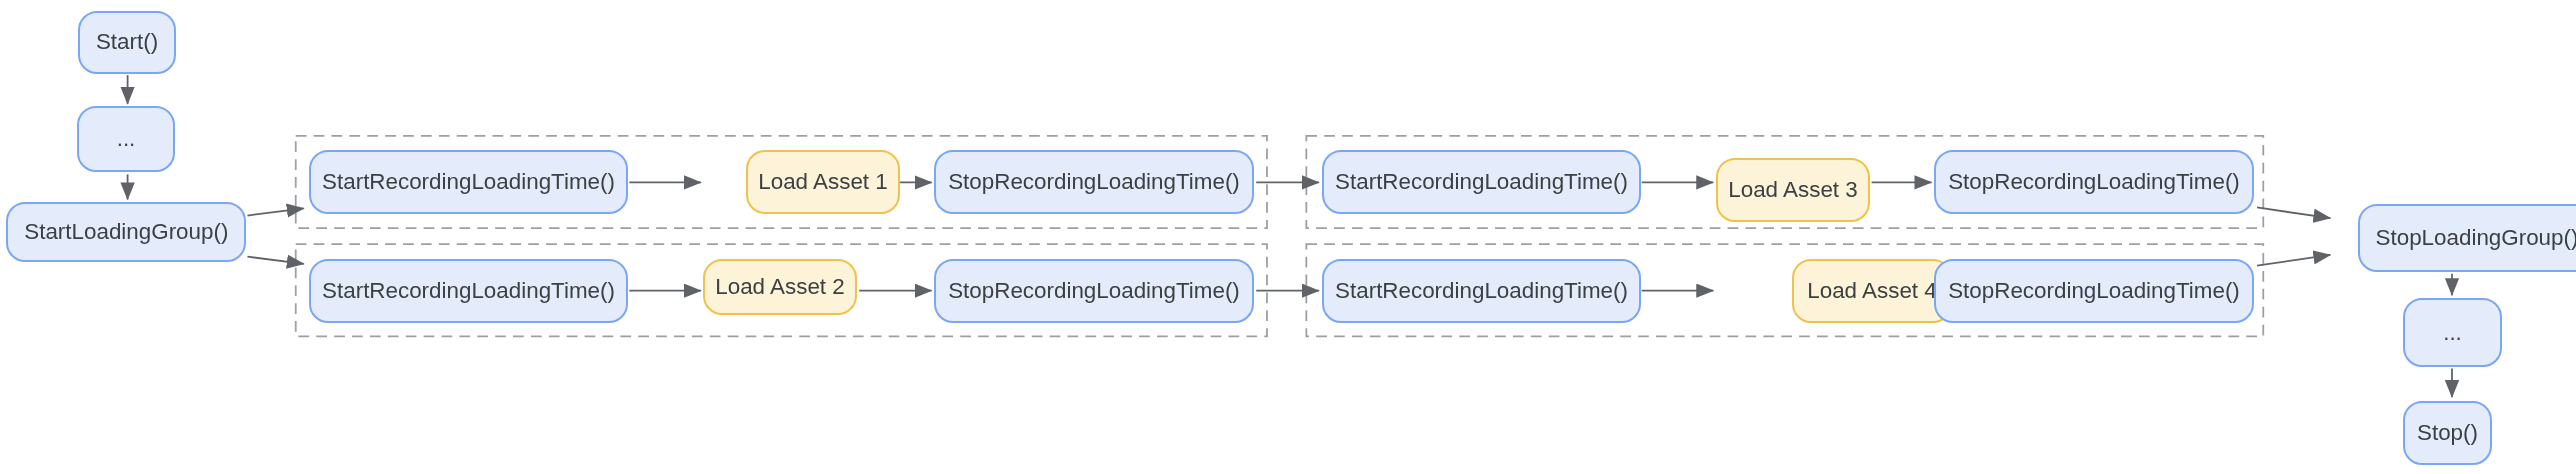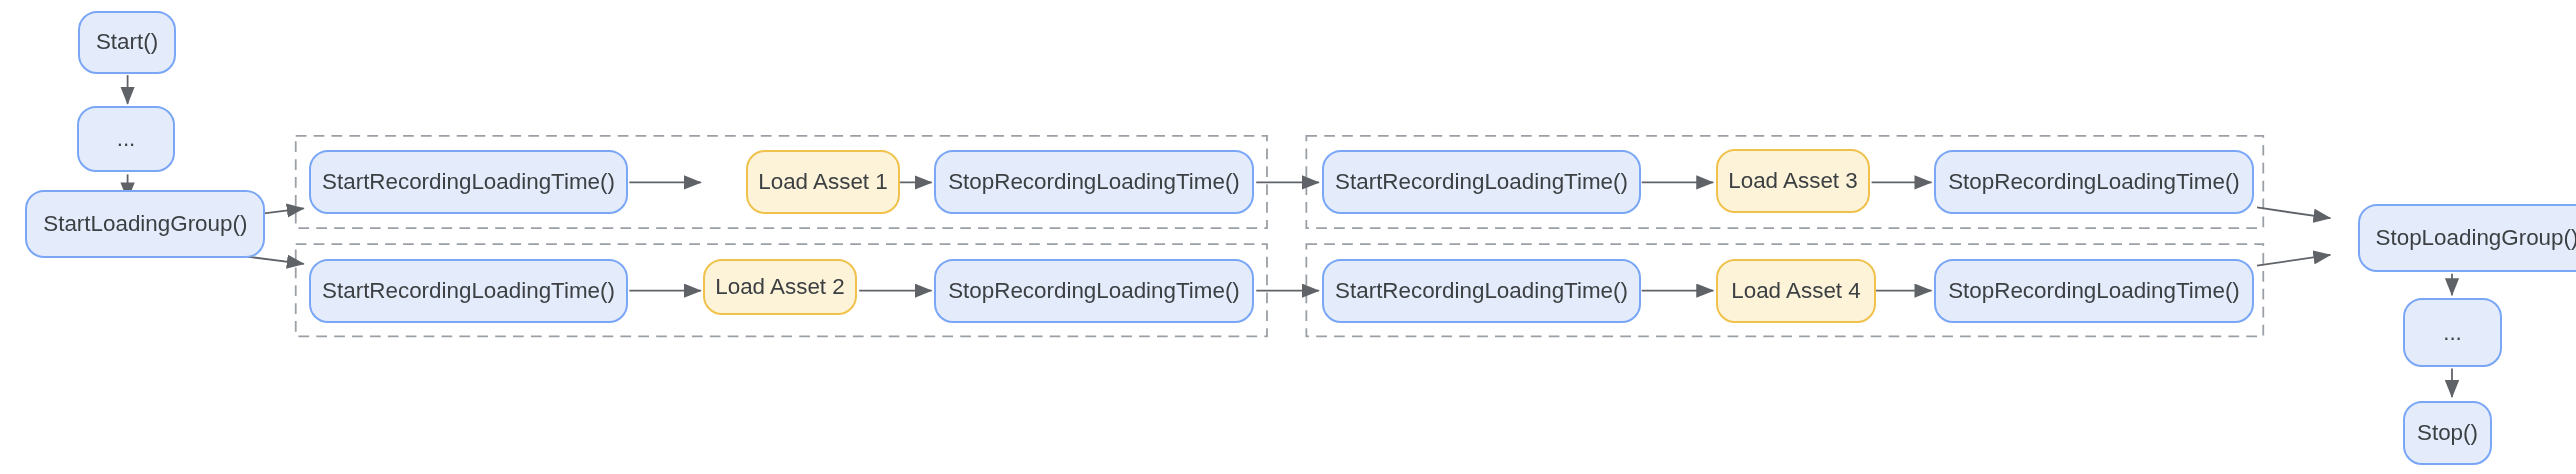--- a/index.html
+++ b/index.html
@@ -82,36 +82,36 @@
     <line class="edge" x1="2523" y1="297" x2="2605" y2="285" marker-end="url(#arrowhead)"></line>
 
     <line class="edge" x1="2741" y1="306" x2="2741" y2="330" marker-end="url(#arrowhead)"></line>
     <line class="edge" x1="2741" y1="412" x2="2741" y2="444" marker-end="url(#arrowhead)"></line>
   </svg>
 
   <div class="node blue" style="left:78px; top:10.7px; width:98px; height:63px;">Start()</div>
 
   <div class="node blue" style="left:77px; top:106px; width:98px; height:66px;">...</div>
 
-  <div class="node blue" style="left:6.3px; top:190px; width:240px; height:68px;margin-left:19px;">StartLoadingGroup()</div>
+  <div class="node blue" style="left:6.3px; top:202px; width:240px; height:60px;">StartLoadingGroup()</div>
 
   <div class="node blue" style="left:309px; top:150px; width:319px; height:64px;">StartRecordingLoadingTime()</div>
   <div class="node yellow" style="left:703px; top:150px; width:154px; height:64px;margin-left:43px;">Load Asset 1</div>
   <div class="node blue" style="left:934px; top:150px; width:320px; height:64px;">StopRecordingLoadingTime()</div>
 
   <div class="node blue" style="left:1322px; top:150px; width:319px; height:64px;">StartRecordingLoadingTime()</div>
-  <div class="node yellow" style="left:1716px; top:149px; width:154px; height:64px;">Load Asset 3</div>
+  <div class="node yellow" style="left:1716px; top:158px; width:154px; height:64px;">Load Asset 3</div>
   <div class="node blue" style="left:1934px; top:150px; width:320px; height:64px;">StopRecordingLoadingTime()</div>
 
   <div class="node blue" style="left:309px; top:259px; width:319px; height:64px;">StartRecordingLoadingTime()</div>
   <div class="node yellow" style="left:703px; top:259px; width:154px; height:56px;">Load Asset 2</div>
   <div class="node blue" style="left:934px; top:259px; width:320px; height:64px;">StopRecordingLoadingTime()</div>
 
   <div class="node blue" style="left:1322px; top:259px; width:319px; height:64px;">StartRecordingLoadingTime()</div>
-  <div class="node yellow" style="left:1716px; top:259px; width:160px; height:64px;">Load Asset 4</div>
+  <div class="node yellow" style="left:1792px; top:259px; width:160px; height:64px;">Load Asset 4</div>
   <div class="node blue" style="left:1934px; top:259px; width:320px; height:64px;">StopRecordingLoadingTime()</div>
 
   <div class="node blue" style="left:2334px; top:204px; width:238px; height:68px;margin-left:24px;">StopLoadingGroup()</div>
 
   <div class="node blue" style="left:2403px; top:298px; width:99px; height:69px;">...</div>
 
   <div class="node blue" style="left:2403px; top:380px; width:89px; height:64px;margin-top:21px;">Stop()</div>
 
 </div>
 

